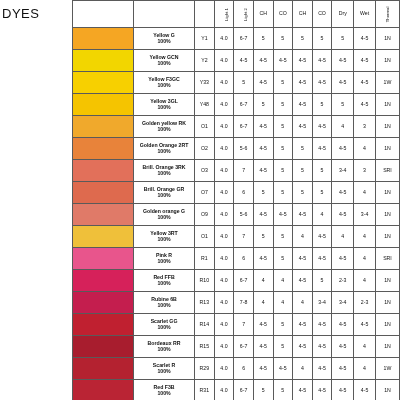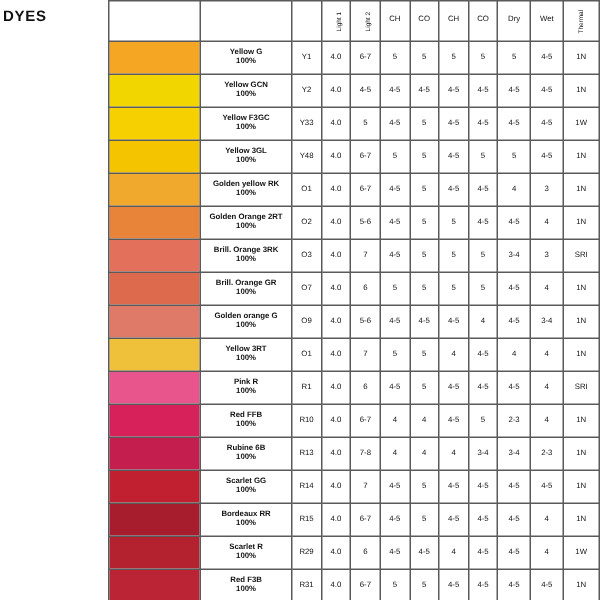--- a/index.html
+++ b/index.html
@@ -1,21 +1,21 @@
 <!DOCTYPE html>
 <html><head>
 <meta charset="utf-8">
 <style>
   html,body{margin:0;padding:0;background:#ffffff;}
   body{width:400px;height:400px;overflow:hidden;font-family:"Liberation Sans",sans-serif;}
   #page{position:relative;width:400px;height:400px;background:#fff;}
 
   .side-title{
     position:absolute;left:2px;top:6px;width:70px;
-    font-size:10px;font-weight:bold;color:#111;letter-spacing:0.5px;
+    font-size:13px;font-weight:normal;color:#111;letter-spacing:0.5px;
   }
 
   table.sheet{
     position:absolute;left:72px;top:0;border-collapse:collapse;
     table-layout:fixed;width:328px;
   }
   table.sheet td, table.sheet th{
     border:0.6px solid #5a5a5a;
     padding:0;margin:0;
     font-size:5.2px;

